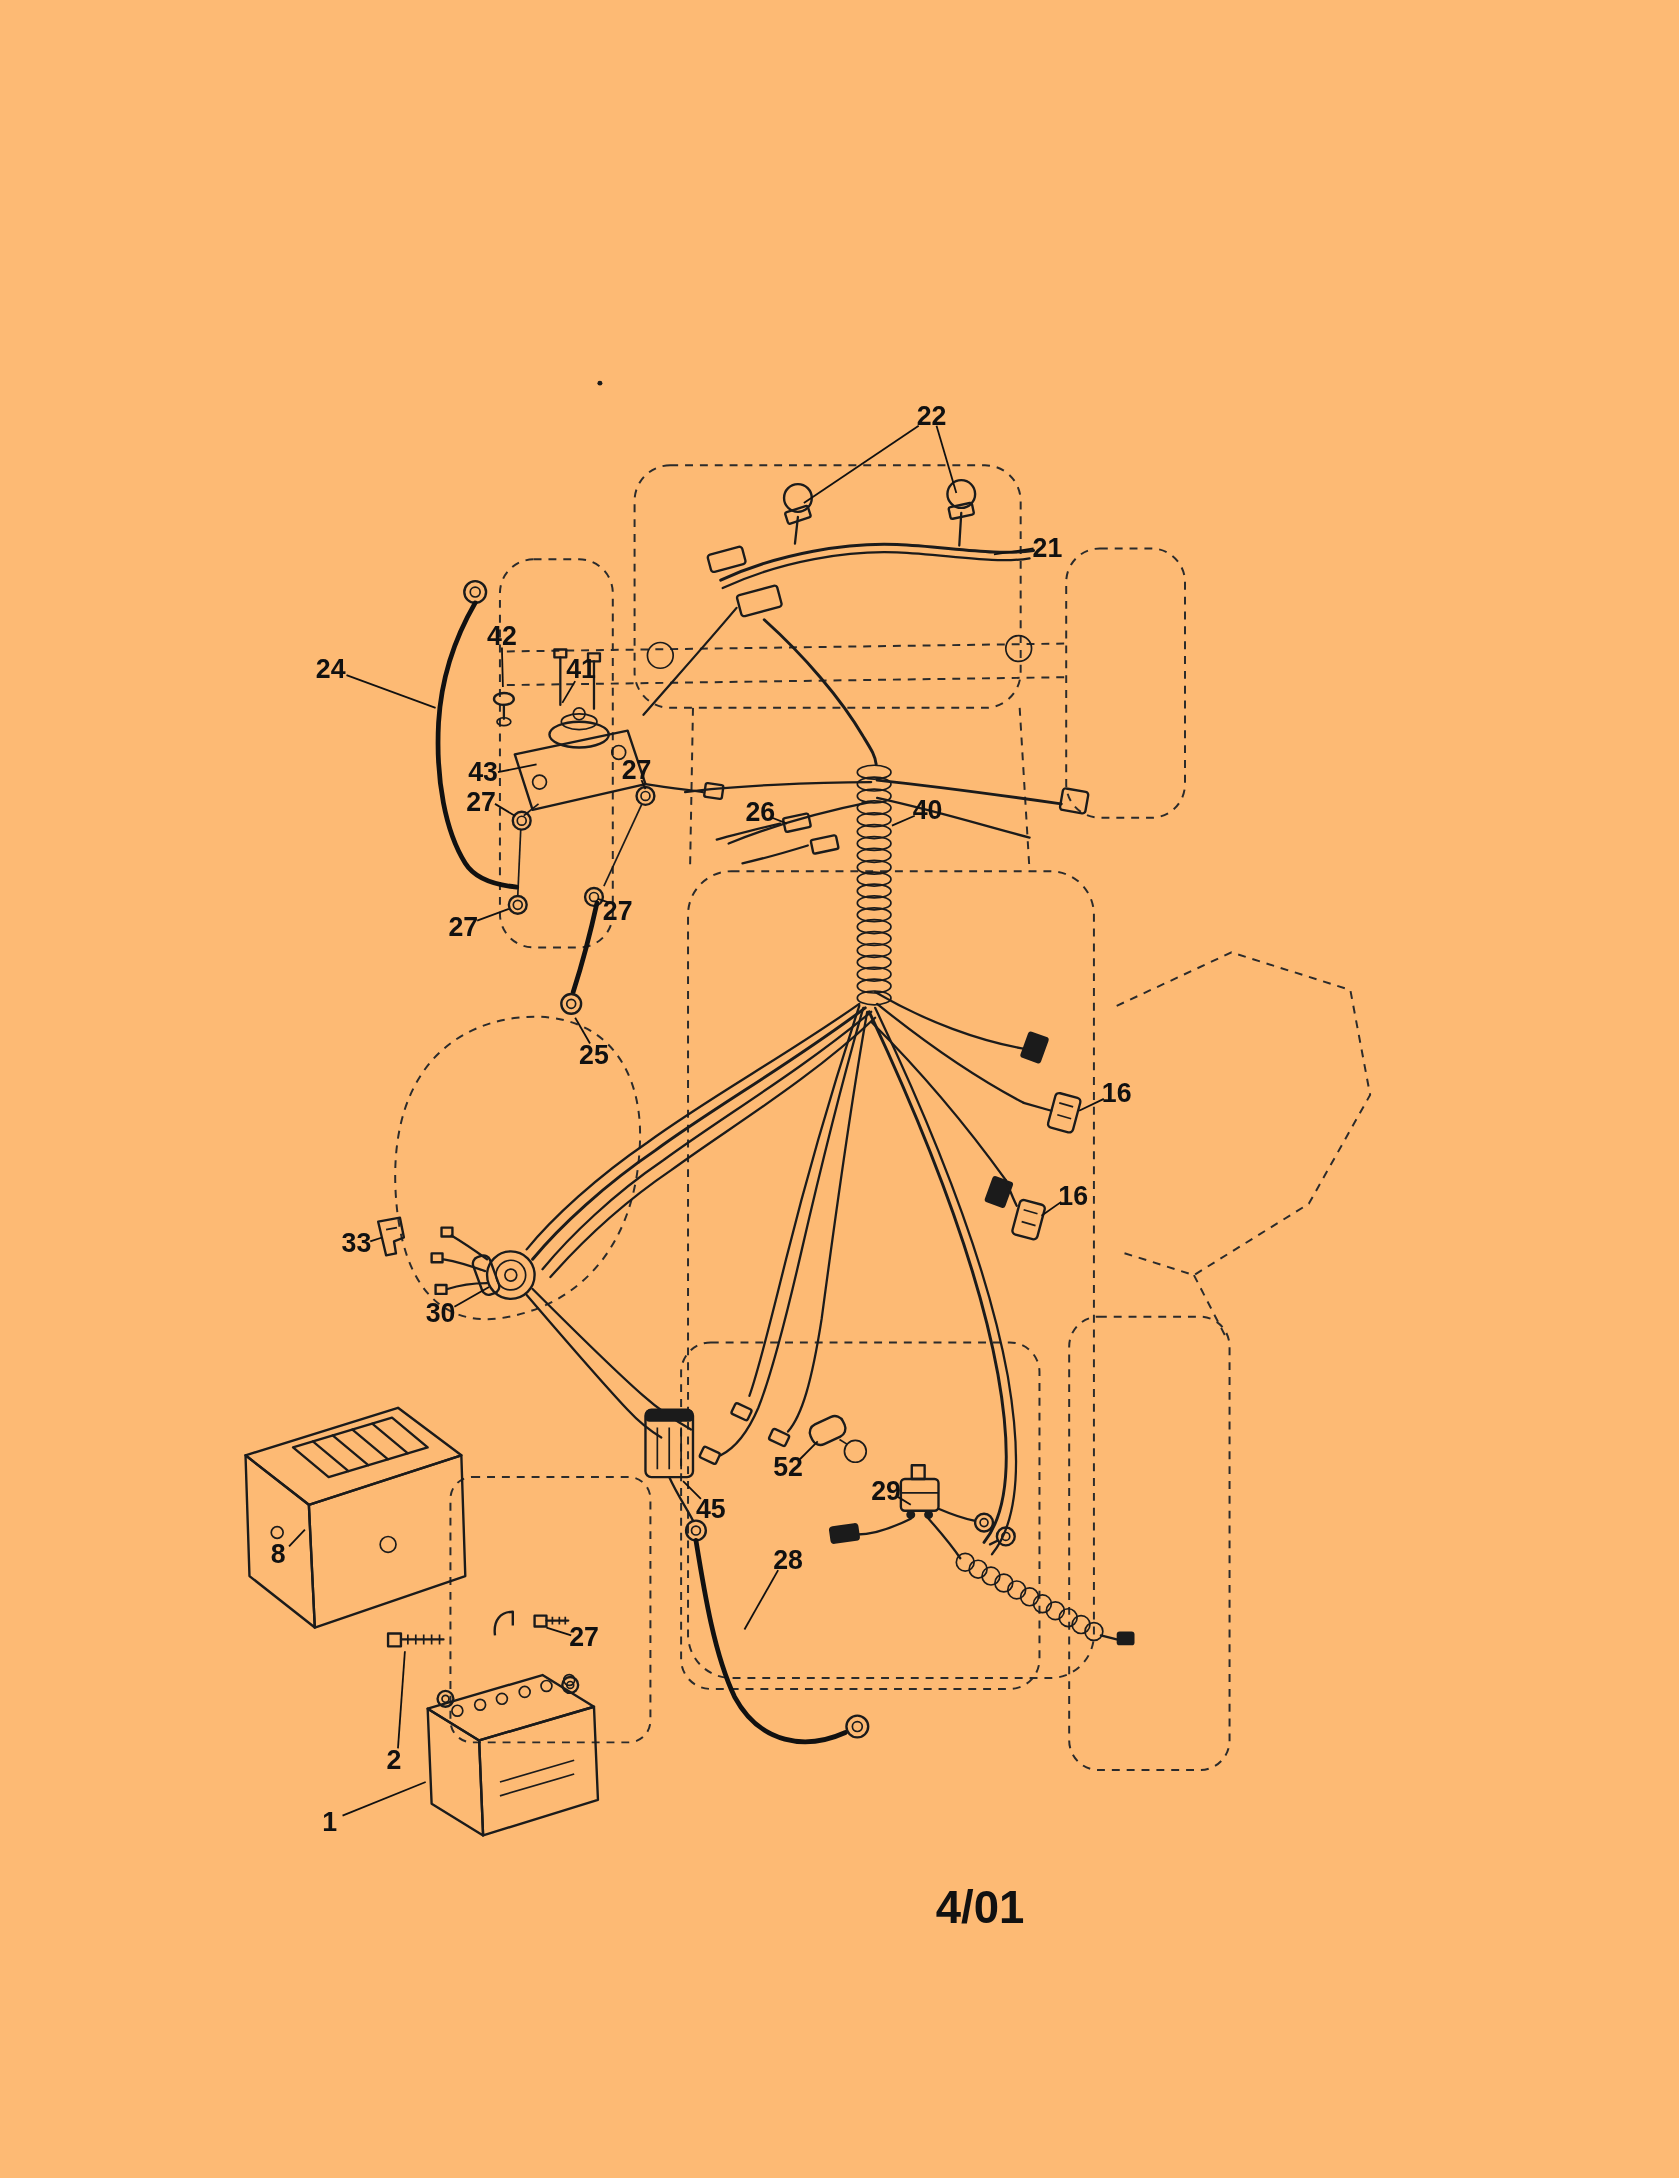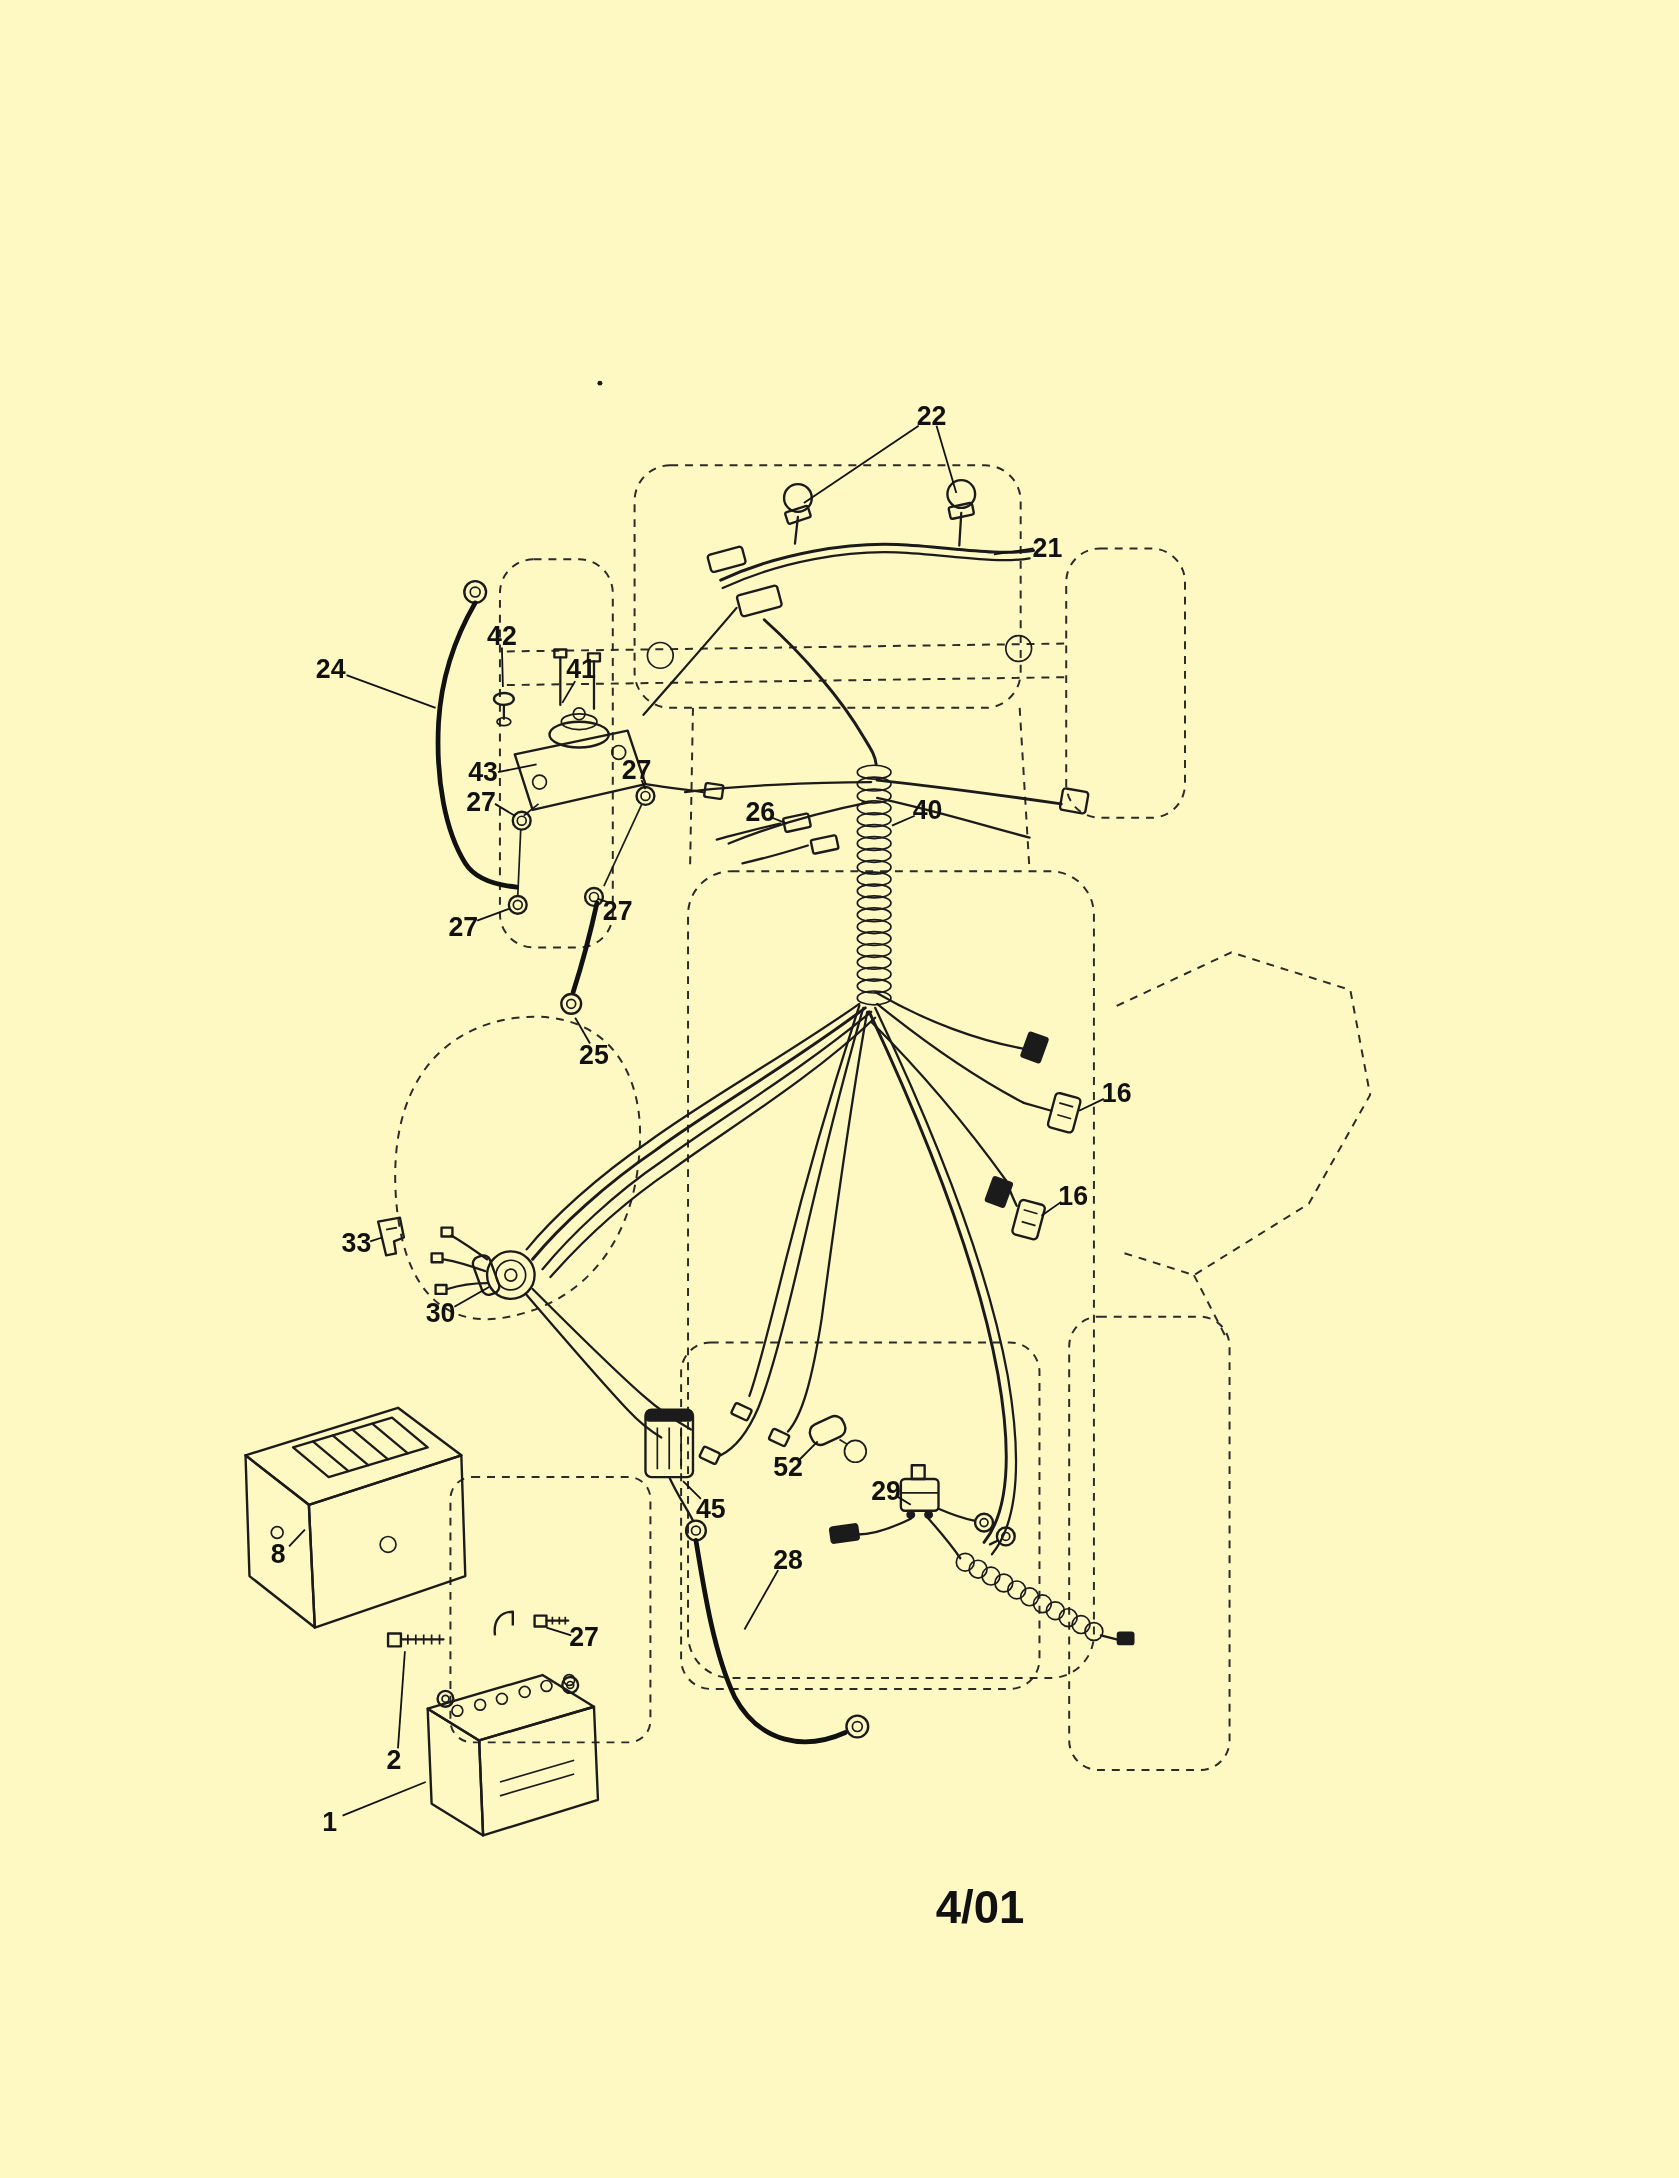--- a/index.html
+++ b/index.html
@@ -1,16 +1,16 @@
 <!DOCTYPE html>
 <html><head>
 <meta charset="utf-8">
 <style>
   html,body{margin:0;padding:0;background:#ffffff;}
-  .page{position:relative;width:1679px;height:2178px;background:#fef9c3;overflow:hidden;}
+  .page{position:relative;width:1679px;height:2178px;background:#fdba74;overflow:hidden;}
   svg{display:block;}
   .dashed{fill:none;stroke:#2b2b2b;stroke-width:2;stroke-dasharray:8 7;}
   .outline{fill:none;stroke:#1b1b1b;stroke-width:2.4;stroke-linejoin:round;}
   .thin{fill:none;stroke:#1b1b1b;stroke-width:1.7;}
   .wire{fill:none;stroke:#1b1b1b;stroke-width:3;stroke-linecap:round;}
   .wire2{fill:none;stroke:#1b1b1b;stroke-width:2.3;stroke-linecap:round;}
   .wire-thick{fill:none;stroke:#111;stroke-width:4.8;stroke-linecap:round;}
   .filled{fill:#1b1b1b;stroke:none;}
   .leader{stroke:#111;stroke-width:1.8;}
   .callout{font:bold 27px "Liberation Sans", sans-serif;fill:#111;text-anchor:middle;dominant-baseline:central;}

